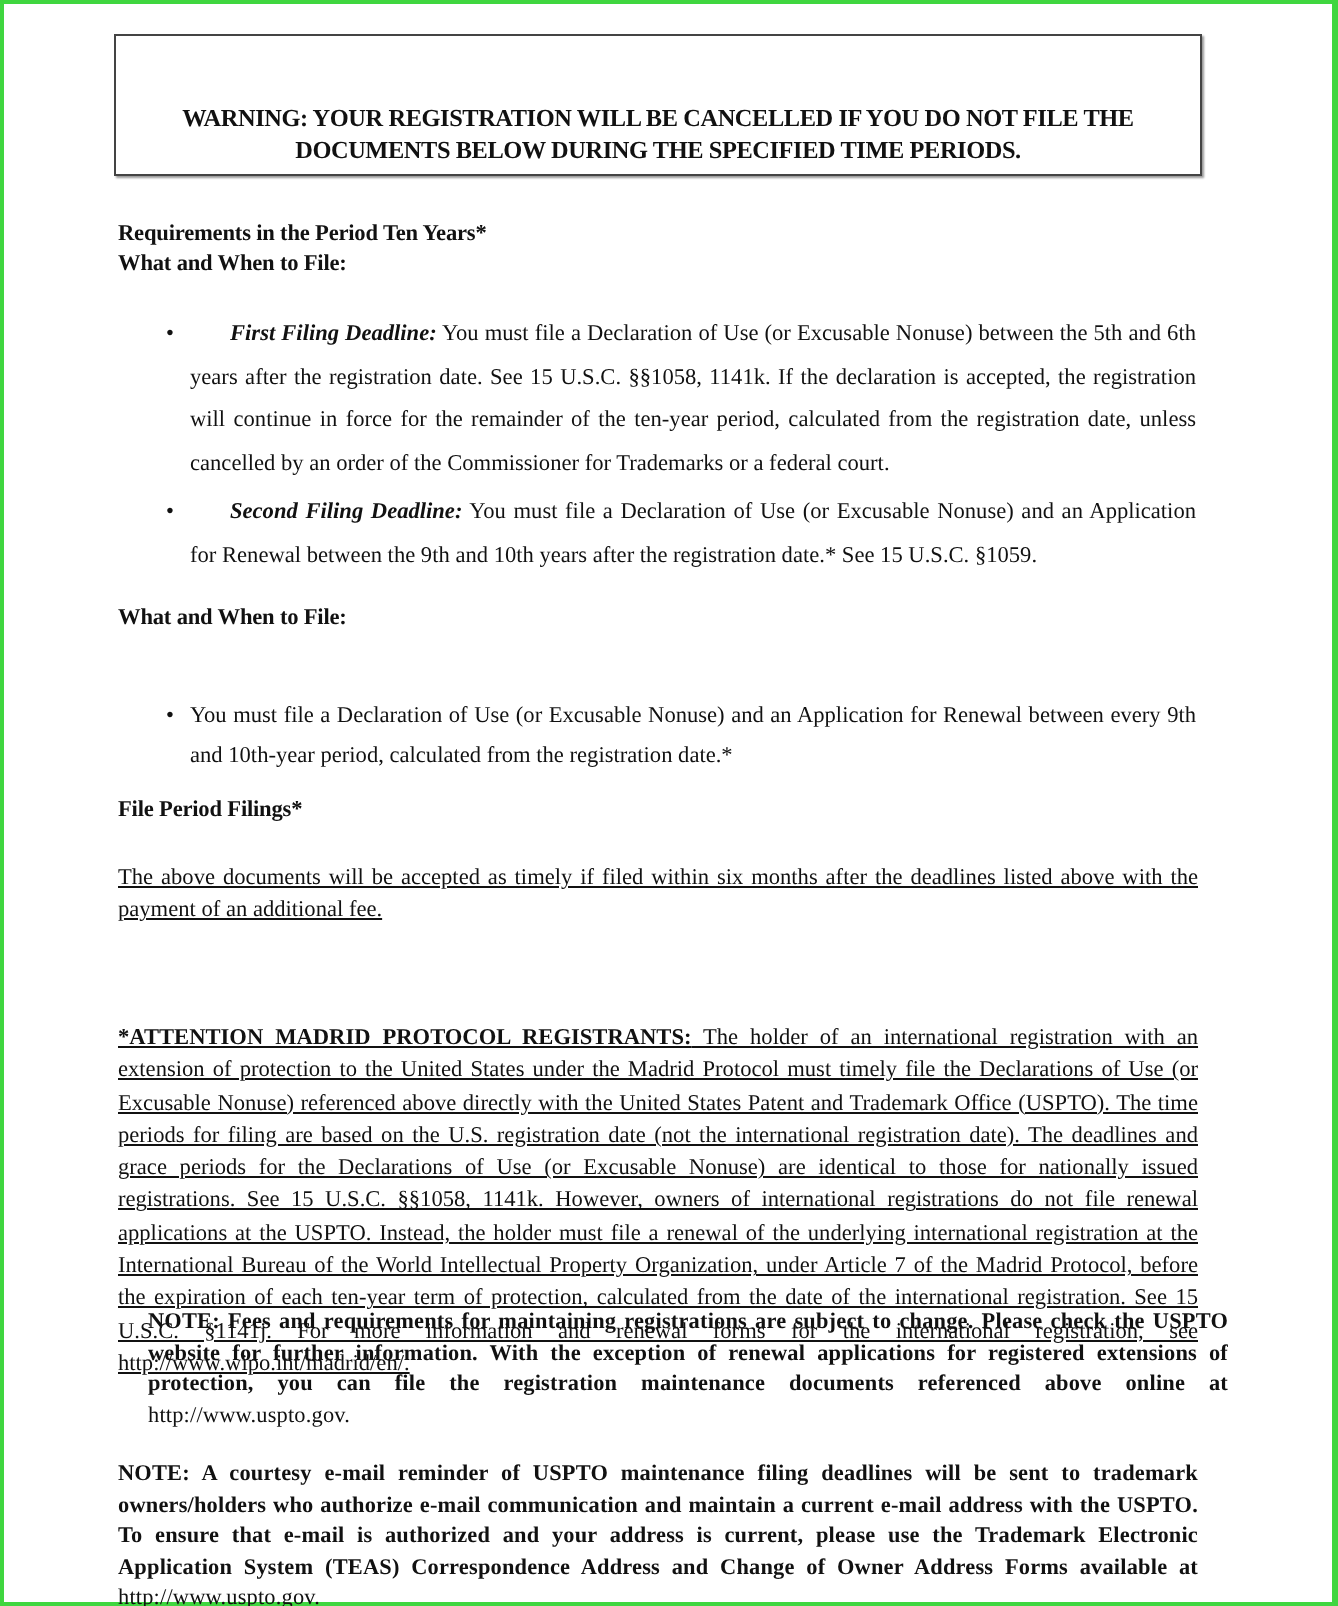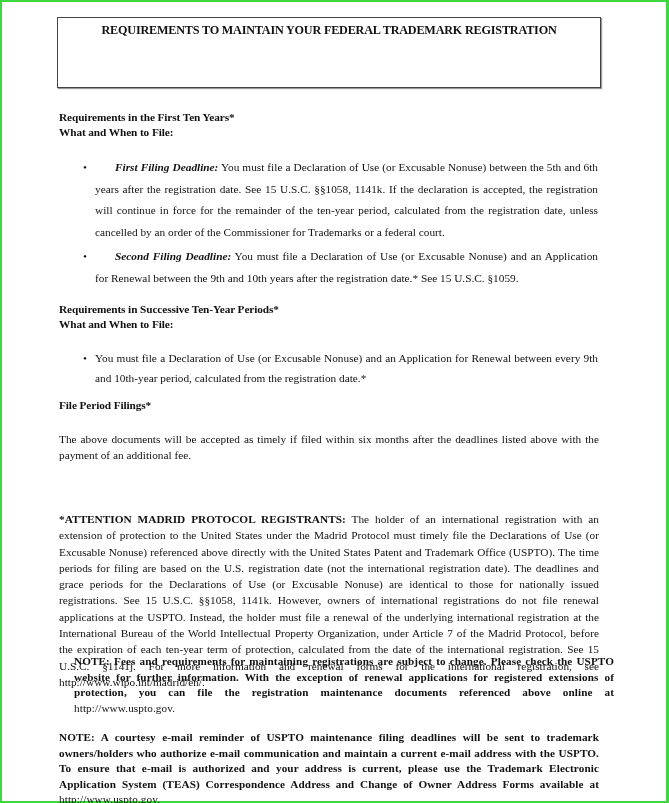--- a/index.html
+++ b/index.html
@@ -81,60 +81,63 @@
       font-style: italic;
       margin-left: 20px;
     }
     .para {
       position: absolute;
       left: 59px;
       width: 540px;
       font-size: 11.3px;
       line-height: 16.3px;
       text-align: justify;
+      text-decoration: underline;
     }
     .para .b { font-weight: bold; }
     .note {
       position: absolute;
       left: 59px;
       width: 540px;
       font-size: 11.2px;
       line-height: 15.5px;
       font-weight: bold;
       text-align: justify;
       letter-spacing: 0.1px;
     }
     .note .link { font-weight: normal; }
   </style>
 </head>
 <body>
 
 <div class="page-frame"></div>
 
 <div class="header-box">
-  <div class="header-title">REQUIREMENTS TO MAINTAIN YOUR FEDERAL TRADEMARK REGISTRATION</div>
+  <div class="header-warning">
+    <div>WARNING: YOUR REGISTRATION WILL BE CANCELLED IF YOU DO NOT FILE THE</div>
+    <div>DOCUMENTS BELOW DURING THE SPECIFIED TIME PERIODS.</div>
+  </div>
 </div>
 
 <div class="block" style="top:110px;">
-  <div class="heading">Requirements in the First Ten  Years*</div>
+  <div class="heading">Requirements in the Period Ten  Years*</div>
   <div class="heading">What and When to File:</div>
 </div>
 
 <div class="bullet-item" style="top:157px;">
   <span class="bullet-dot">•</span>
   <span class="lead">First Filing Deadline:</span><span>  You must file a Declaration of Use (or Excusable Nonuse) between the 5th and 6th years after the registration date.  See 15 U.S.C. §§1058, 1141k.  If the declaration is accepted, the registration will continue in force for the remainder of the ten-year period, calculated from the registration date, unless cancelled by an order of the Commissioner for Trademarks or a federal court.</span>
 </div>
 
 <div class="bullet-item" style="top:246px;">
   <span class="bullet-dot">•</span>
   <span class="lead">Second Filing Deadline:</span><span>  You must file a Declaration of Use (or Excusable Nonuse) and an Application for Renewal between the 9th and 10th years after the registration date.* See 15 U.S.C. §1059.</span>
 </div>
 
 <div class="block" style="top:302px;">
-  <div class="heading">Requirements in Successive Ten-Year Periods*</div>
   <div class="heading">What and When to File:</div>
 </div>
 
 <div class="bullet-item tight" style="top:348px;">
   <span class="bullet-dot">•</span>
   <span>You must file a Declaration of Use (or Excusable Nonuse) and an Application for Renewal between every 9th and 10th-year period, calculated from the registration date.*</span>
 </div>
 
 <div class="block" style="top:398px;">
   <div class="heading">File Period Filings*</div>

